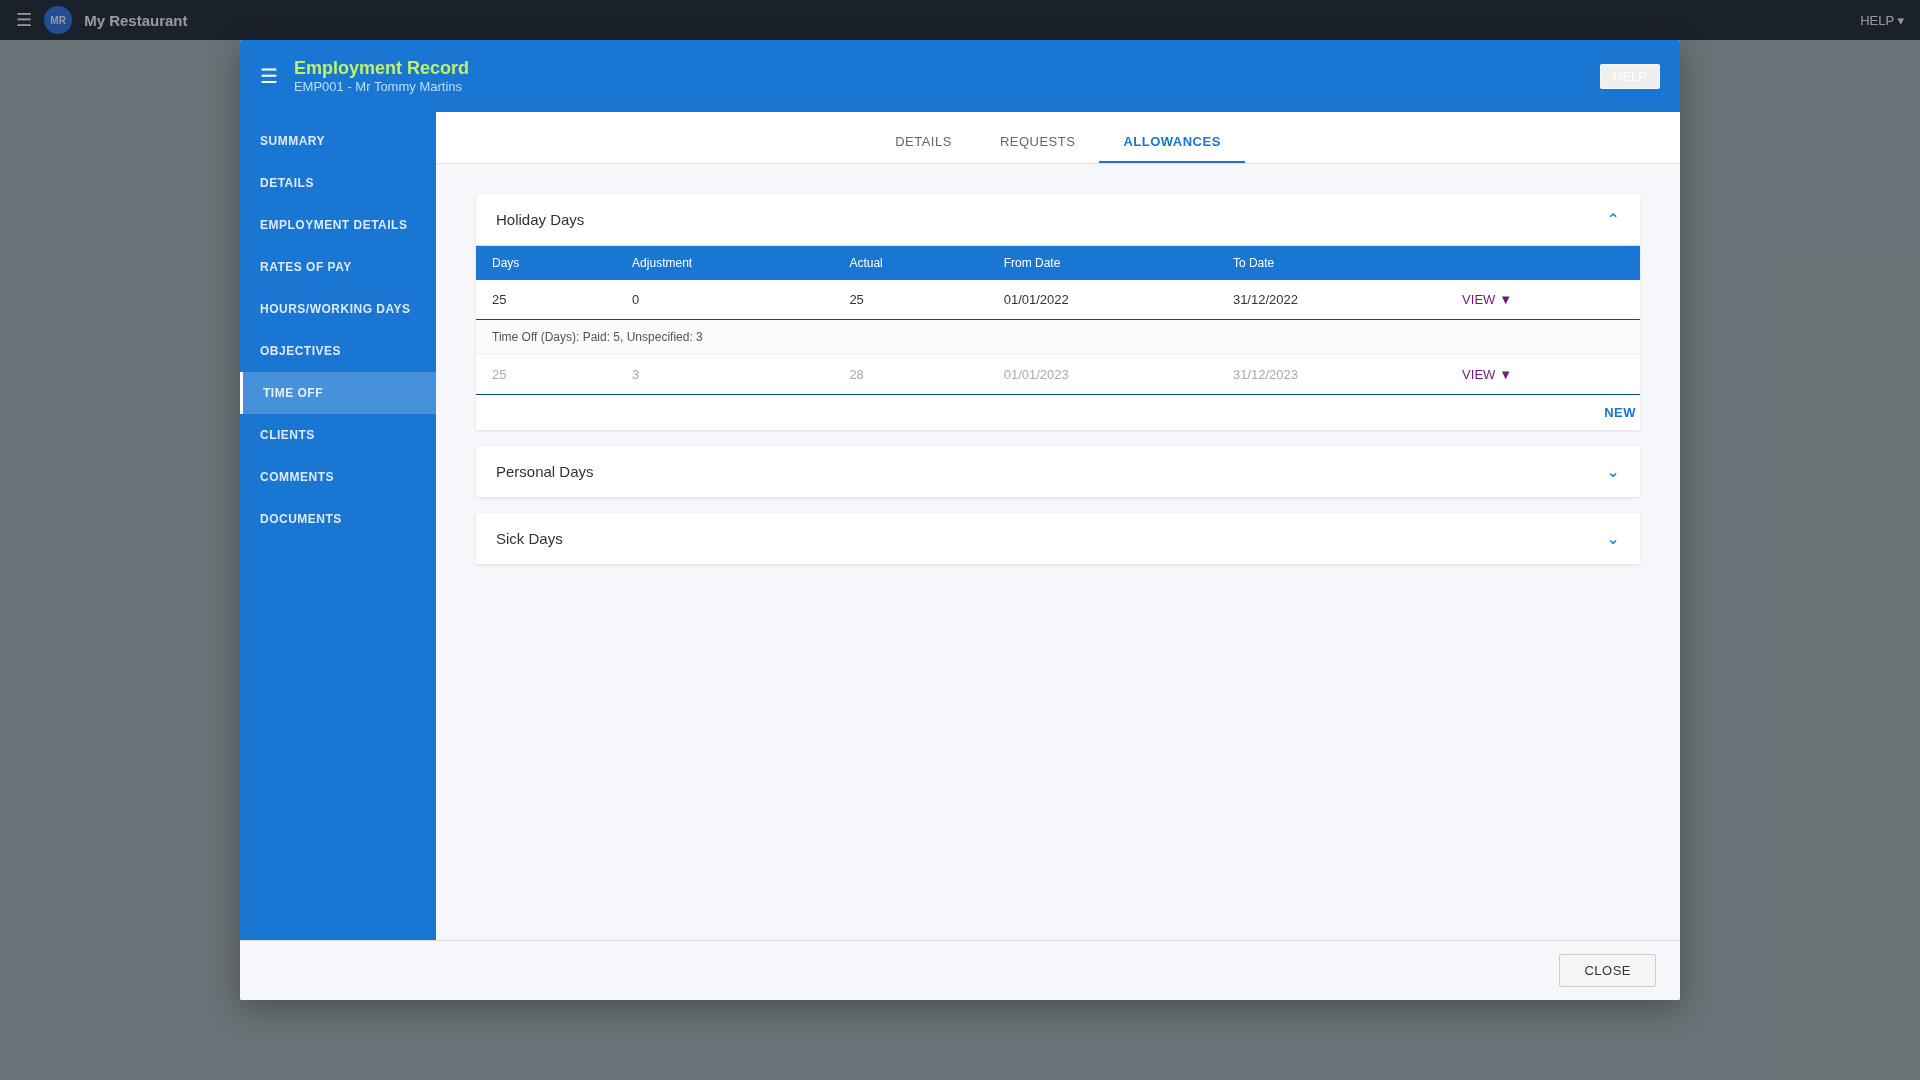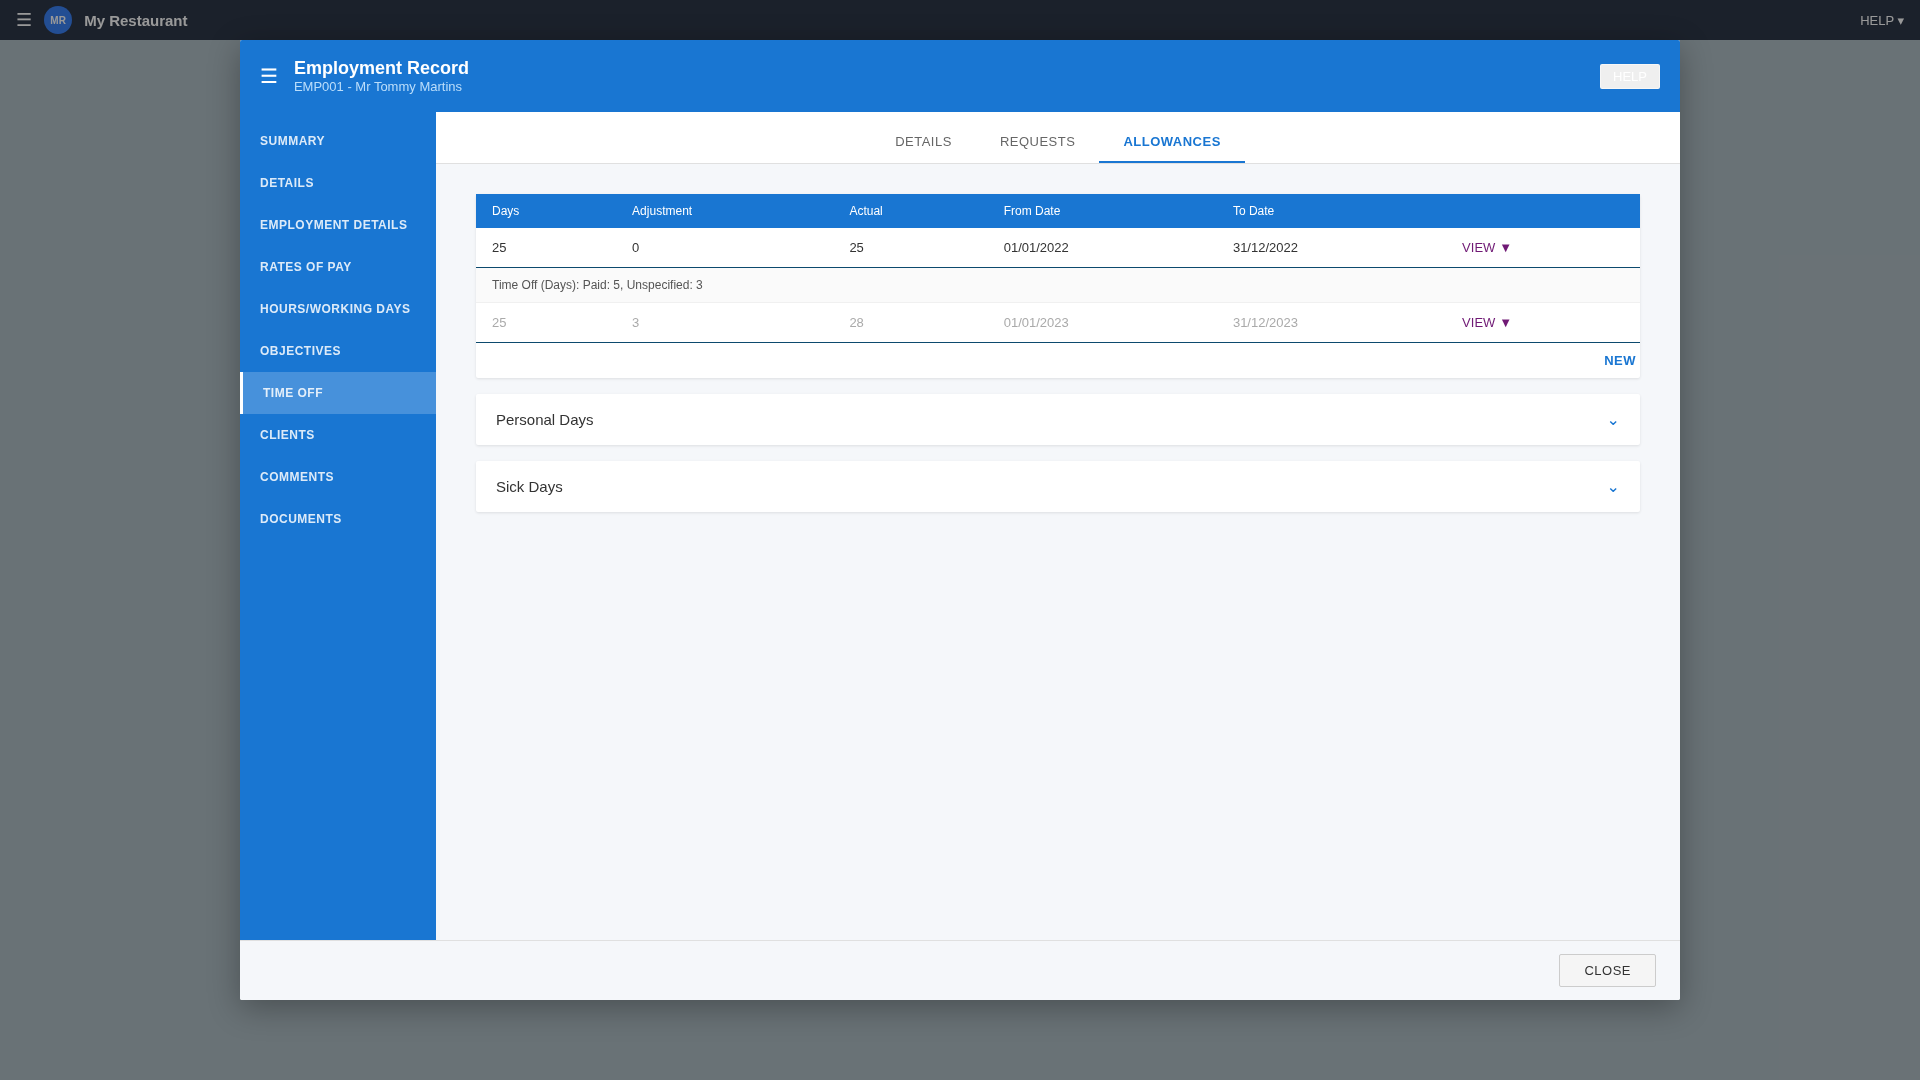--- a/index.html
+++ b/index.html
@@ -52,21 +52,21 @@
       background: #1976d2;
       padding: 14px 20px;
       display: flex;
       align-items: center;
       justify-content: space-between;
       min-height: 72px;
     }
     .modal-header-left { display: flex; align-items: center; gap: 16px; }
     .modal-header-menu { color: white; font-size: 20px; cursor: pointer; }
     .modal-header-titles { display: flex; flex-direction: column; }
-    .modal-header-title { color: #ffffff; font-size: 18px; font-weight: 600; }
+    .modal-header-title { color: #bef264; font-size: 18px; font-weight: 600; }
     .modal-header-subtitle { color: #bbdefb; font-size: 13px; }
     .modal-header-help {
       color: white; font-size: 13px; font-weight: 500;
       border: 1px solid rgba(255,255,255,0.5);
       padding: 4px 12px; border-radius: 2px; cursor: pointer;
     }
 
     
     .modal-body { display: flex; flex: 1; overflow: hidden; }
 
@@ -283,20 +283,24 @@
 
         <div class="tabs-bar">
           <div class="tab">DETAILS</div>
           <div class="tab">REQUESTS</div>
           <div class="tab active">ALLOWANCES</div>
         </div>
 
         <div class="main-content">
 
           <div class="section">
+            <div class="section-header">
+              <span class="section-title">Holiday Days</span>
+              <span class="chevron-icon">⌃</span>
+            </div>
 
             <div>
               <table class="data-table">
                 <thead class="table-header">
                   <tr>
                     <th>Days</th>
                     <th>Adjustment</th>
                     <th>Actual</th>
                     <th>From Date</th>
                     <th>To Date</th>

